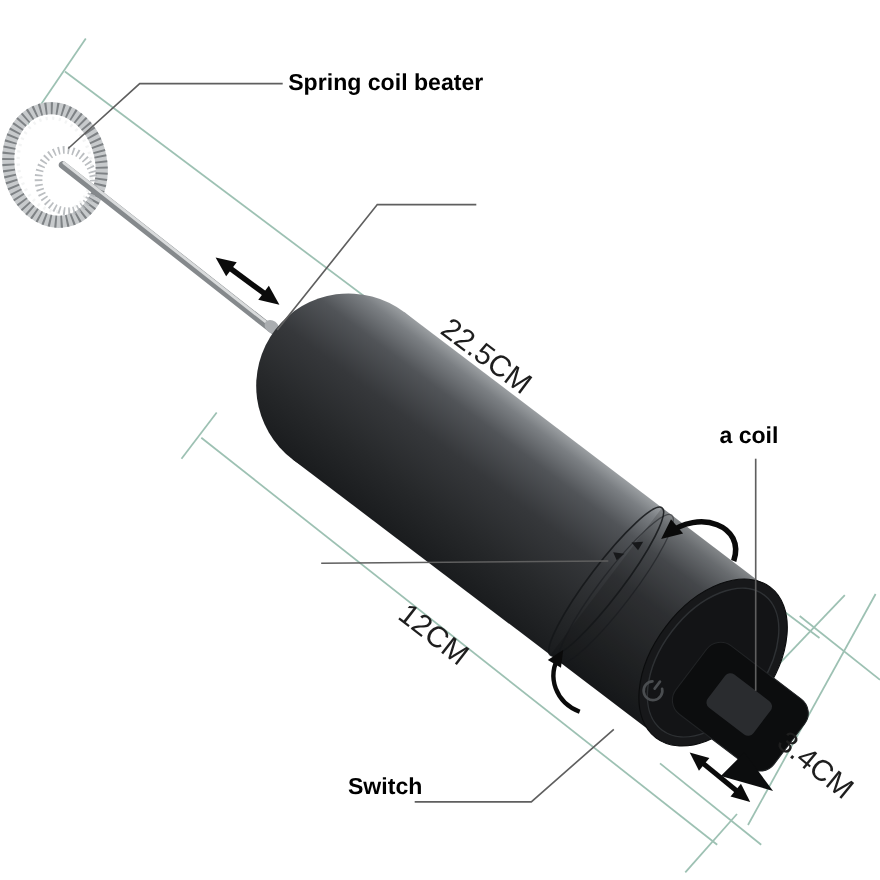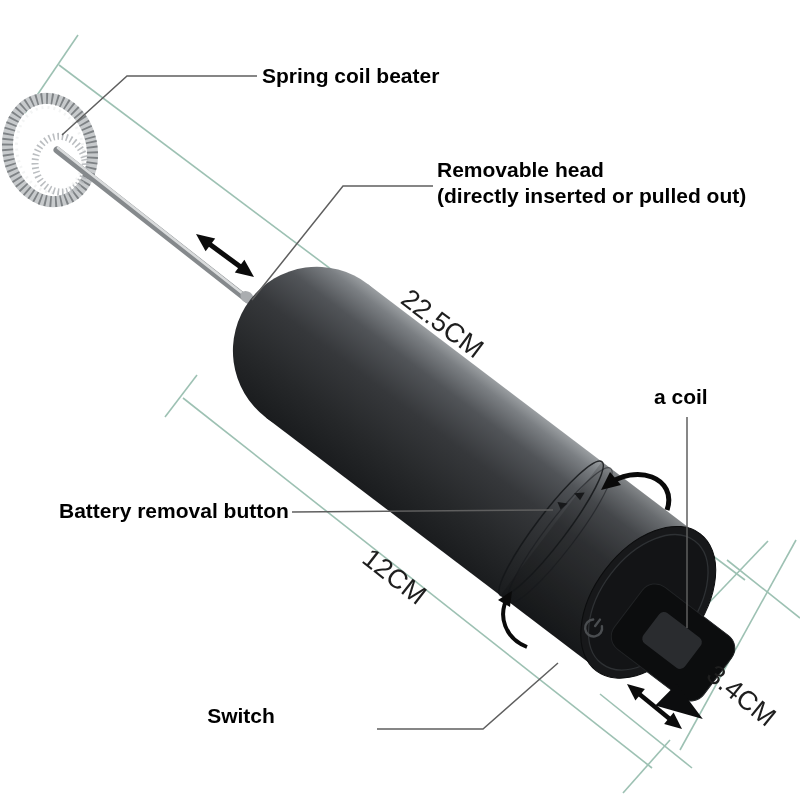--- a/index.html
+++ b/index.html
@@ -114,30 +114,25 @@
   </g>
 
   <g>
     <path d="M527,647 C506,639 496,616 509,595" fill="none" stroke="#0a0a0a" stroke-width="4"></path>
     <polygon fill="#0a0a0a" points="512,591 510,607 498,600"></polygon>
   </g>
 </svg>
 
 <div class="label" style="left:262px;top:63px;">Spring coil beater</div>
 
-<div class="label" style="left:437px;top:157px;">
-  <div>Removable head</div>
-  <div>(directly inserted or pulled out)</div>
-</div>
 
 <div class="label" style="left:654px;top:384px;">a coil</div>
 
-<div class="label" style="left:59px;top:498px;">Battery removal button</div>
 
-<div class="label switch-block" style="left:116px;top:703px;width:250px;text-align:center;">
+<div class="label switch-block" style="left:134px;top:703px;width:250px;">
   <div>Switch</div>
 </div>
 
 <div class="dim-text rot37" style="left:442px;top:324px;">22.5CM</div>
 
 <div class="dim-text rot38" style="left:394px;top:577px;">12CM</div>
 
 <div class="dim-text rot39" style="left:741px;top:696px;">3.4CM</div>
 
 </div>

